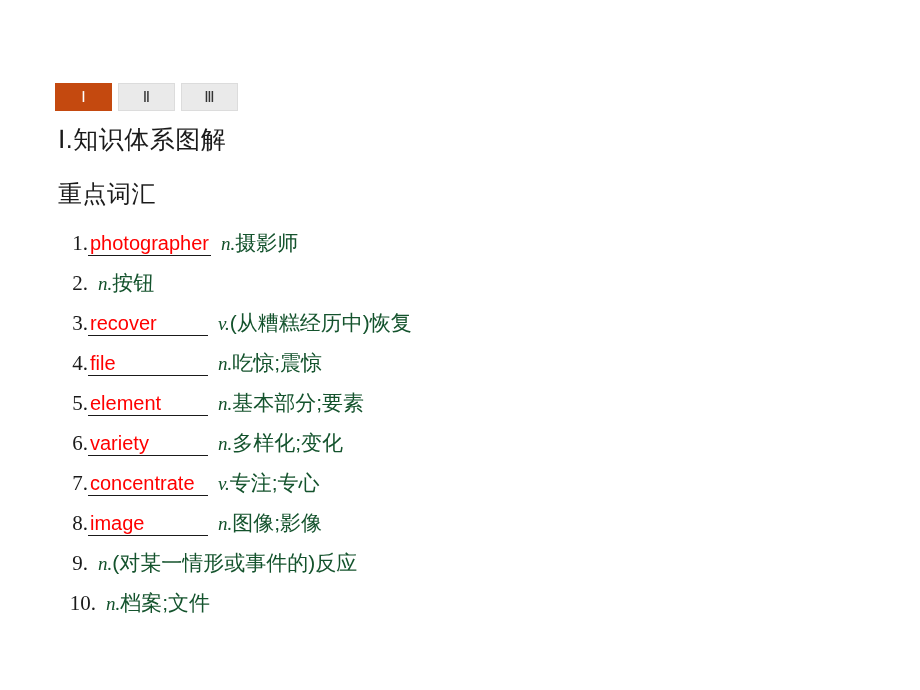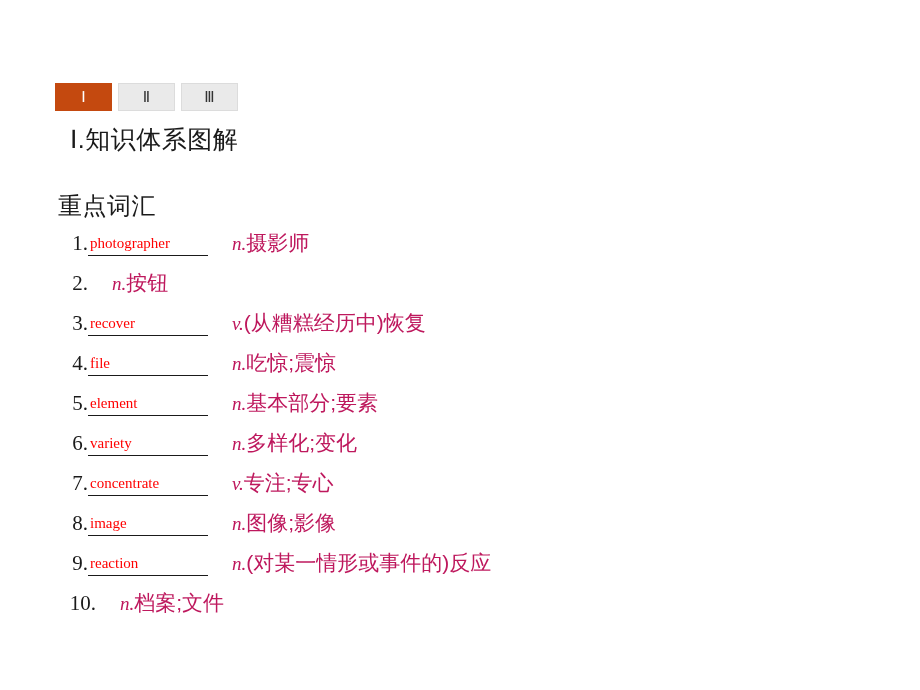--- a/index.html
+++ b/index.html
@@ -42,36 +42,35 @@
   }
   .tab.active {
     background: #c4490f;
     border: 1px solid #c4490f;
     color: #ffffff;
   }
 
   
   .section-title {
     position: absolute;
-    left: 70px;
+    left: 58px;
     top: 123px;
     font-size: 25px;
     color: #1a1a1a;
     letter-spacing: 0.5px;
     white-space: nowrap;
   }
   .sub-title {
     position: absolute;
     left: 58px;
     top: 178px;
     font-size: 24px;
     color: #1a1a1a;
     letter-spacing: 0.5px;
     white-space: nowrap;
-    margin-top: 12px;
   }
 
   
   .vocab-list {
     position: absolute;
     left: 58px;
     top: 228px;
     width: 840px;
   }
   .vocab-row {
@@ -94,31 +93,31 @@
     flex: none;
     min-width: 120px;
     border-bottom: 1.6px solid #1a1a1a;
     height: 28px;
     display: flex;
     align-items: flex-end;
     padding: 0 2px;
     box-sizing: border-box;
   }
   .vocab-word {
-    font-family: Liberation Serif, serif;
-    font-size: 15px;
+    font-family: Liberation Sans, sans-serif;
+    font-size: 20px;
     color: #ff0000;
     line-height: 23px;
     white-space: nowrap;
   }
   .vocab-def {
     font-size: 21px;
-    color: #be185d;
+    color: #14532d;
     line-height: 30px;
-    margin-left: 24px;
+    margin-left: 10px;
     white-space: nowrap;
     text-align: right;
   }
   .pos {
     font-family: "Liberation Serif", serif;
     font-style: italic;
     font-size: 19px;
   }
   
   .vocab-row.wide-index .vocab-index {
@@ -201,23 +200,20 @@
   <div class="vocab-row">
     <span class="vocab-index">8.</span>
     <span class="vocab-blank">
       <span class="vocab-word">image</span>
     </span>
     <span class="vocab-def"><span class="pos">n.</span><span>图像;影像</span></span>
   </div>
 
   <div class="vocab-row">
     <span class="vocab-index">9.</span>
-    <span class="vocab-blank">
-      <span class="vocab-word">reaction</span>
-    </span>
     <span class="vocab-def"><span class="pos">n.</span><span>(对某一情形或事件的)反应</span></span>
   </div>
 
   <div class="vocab-row wide-index">
     <span class="vocab-index">10.</span>
     <span class="vocab-def"><span class="pos">n.</span><span>档案;文件</span></span>
   </div>
 
 </div>
 

